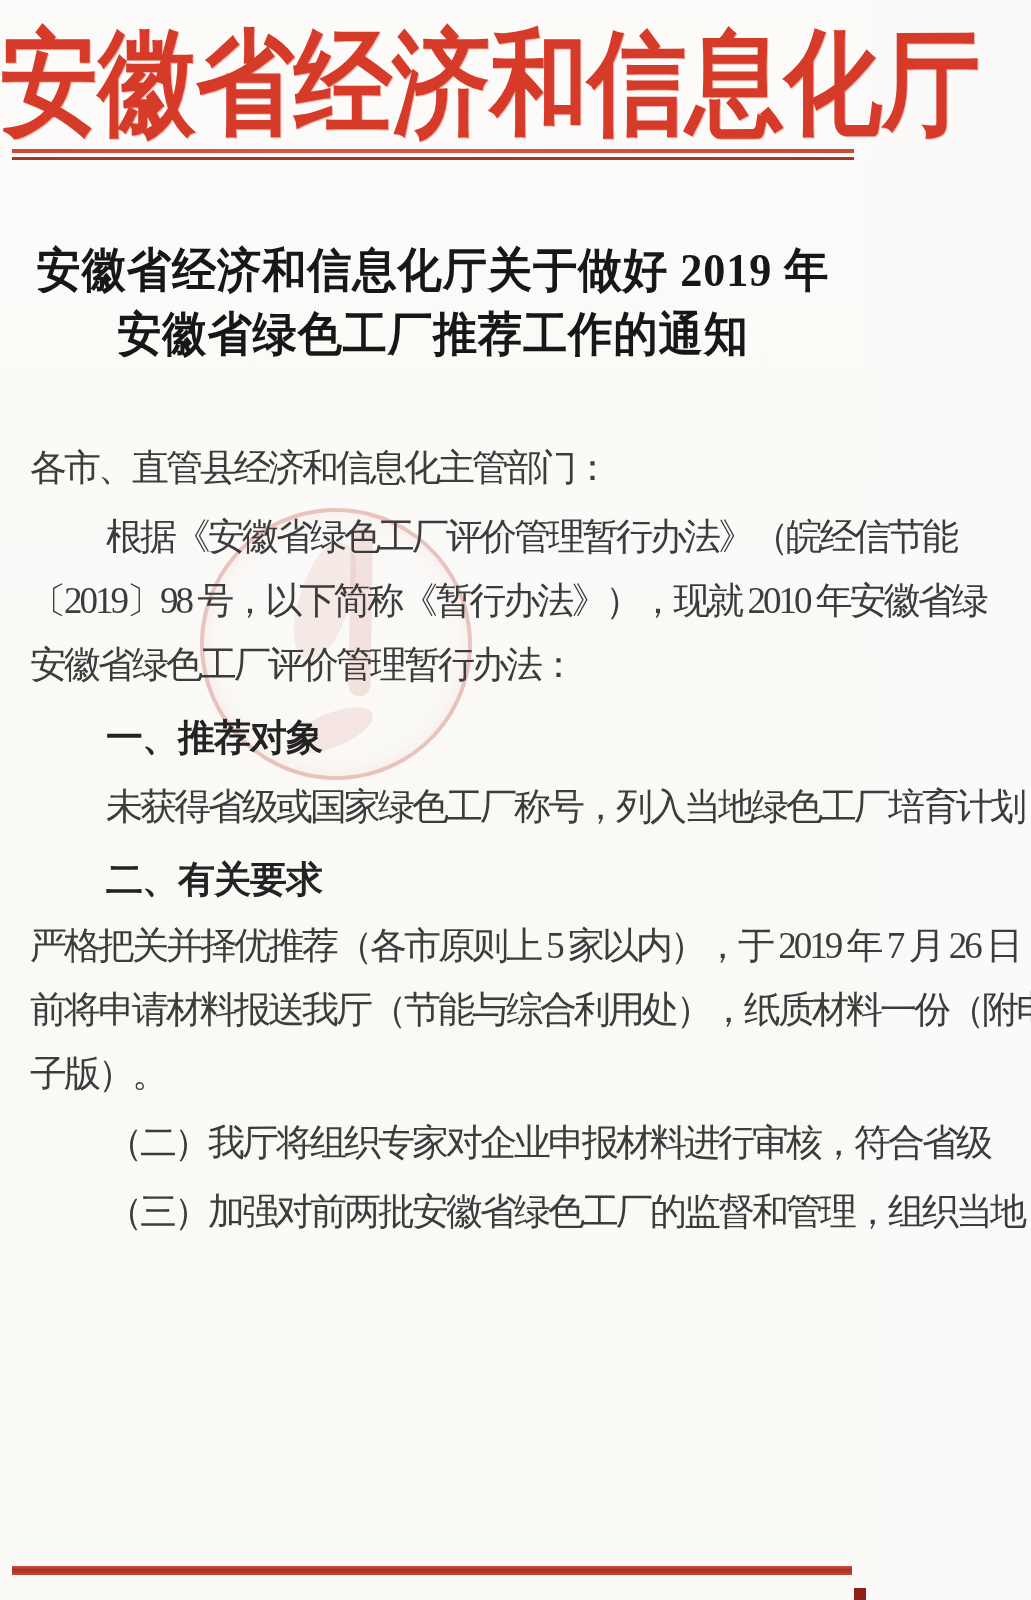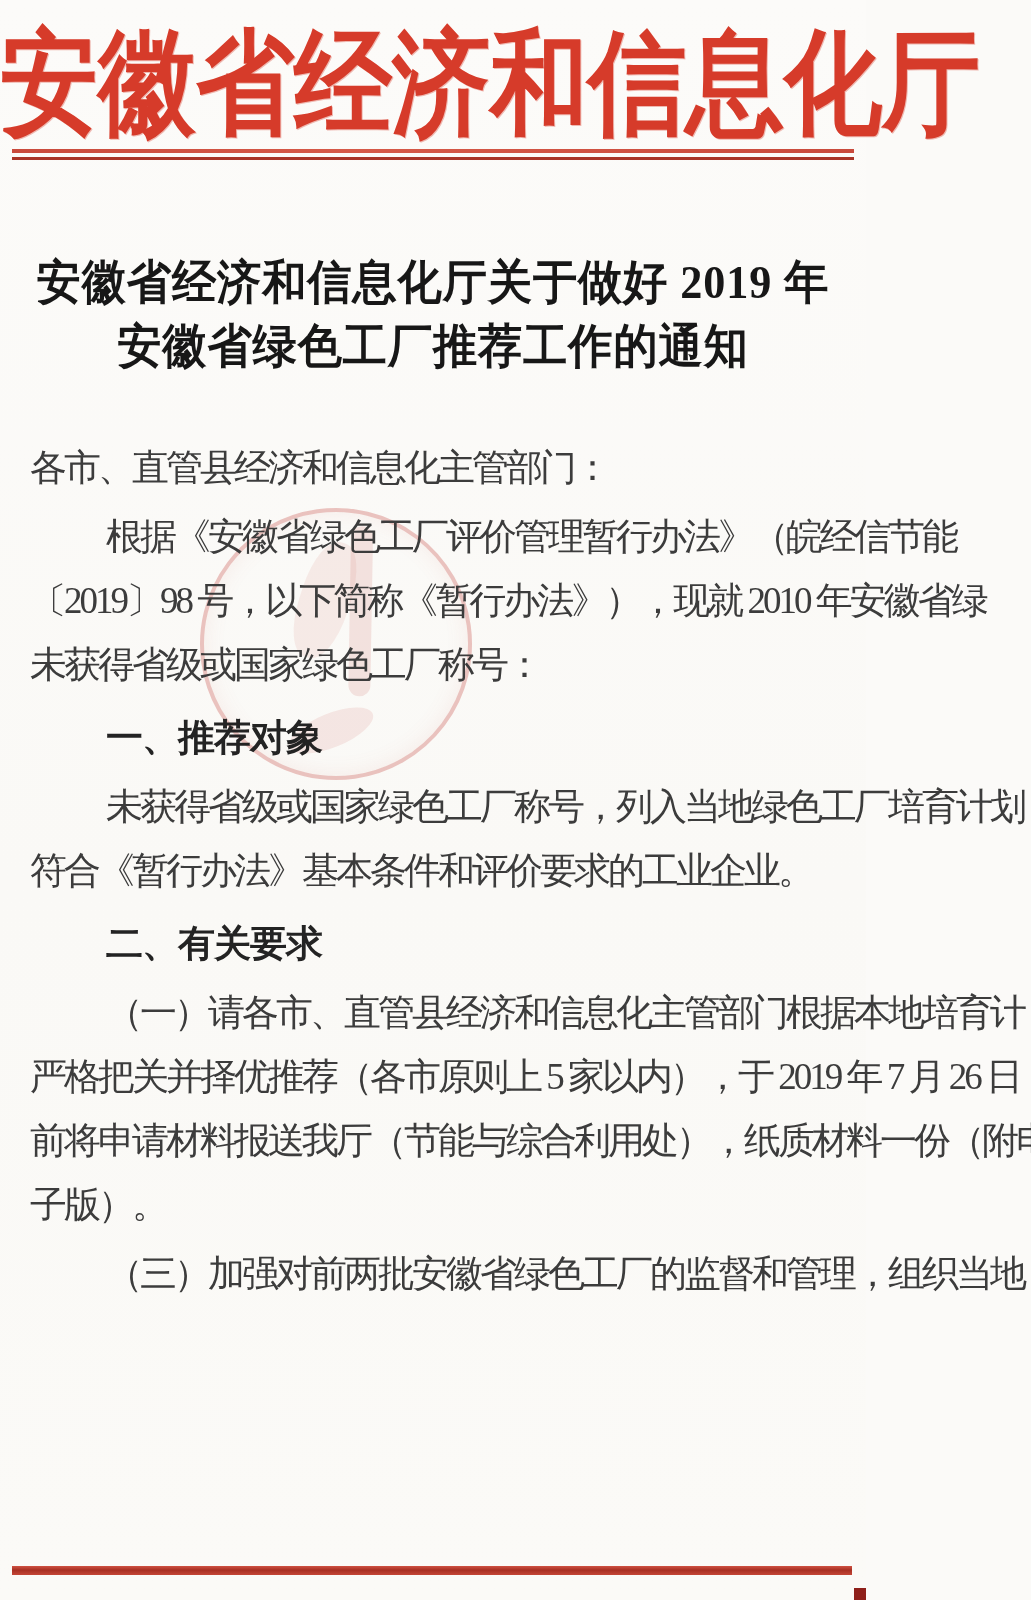--- a/index.html
+++ b/index.html
@@ -44,21 +44,20 @@
     height: 3px;
     background: #a93427;
   }
 
   
   .doc-title {
     position: absolute;
     top: 238px; left: 0; right: 0;
     text-align: center;
     color: #171717;
-    margin-top: 12px;
   }
   .doc-title .t-line {
     font-size: 47px;
     font-weight: bold;
     line-height: 64px;
     letter-spacing: 1px;
     white-space: nowrap;
     transform: scaleX(0.94);
     transform-origin: center;
   }
@@ -160,28 +159,27 @@
     <div class="t-line">安徽省绿色工厂推荐工作的通知</div>
   </div>
 
   <div class="stamp"></div>
   <div class="stamp-smudge"></div>
 
   <div class="body-text">
       <div class="line">各市、直管县经济和信息化主管部门：</div>
       <div class="line indent para">根据《安徽省绿色工厂评价管理暂行办法》（皖经信节能</div>
       <div class="line">〔2019〕98 号，以下简称《暂行办法》），现就 2010 年安徽省绿</div>
-      <div class="line">未获得省级或国家绿色工厂称号：</div>
+      <div class="line">安徽省绿色工厂评价管理暂行办法：</div>
       <div class="line line-heading indent">一、推荐对象</div>
       <div class="line indent para">未获得省级或国家绿色工厂称号，列入当地绿色工厂培育计划，</div>
-      <div class="line">符合《暂行办法》基本条件和评价要求的工业企业。</div>
       <div class="line line-heading indent">二、有关要求</div>
-      <div class="line indent para">（一）请各市、直管县经济和信息化主管部门根据本地培育计</div>
       <div class="line">严格把关并择优推荐（各市原则上 5 家以内），于 2019 年 7 月 26 日</div>
       <div class="line">前将申请材料报送我厅（节能与综合利用处），纸质材料一份（附电</div>
       <div class="line">子版）。</div>
+      <div class="line indent para">（二）我厅将组织专家对企业申报材料进行审核，符合省级</div>
       <div class="line indent para">（三）加强对前两批安徽省绿色工厂的监督和管理，组织当地</div>
     </div>
 
   <div class="footer-rule"></div>
   <div class="corner-mark"></div>
 
 </div>
 
 </body></html>

